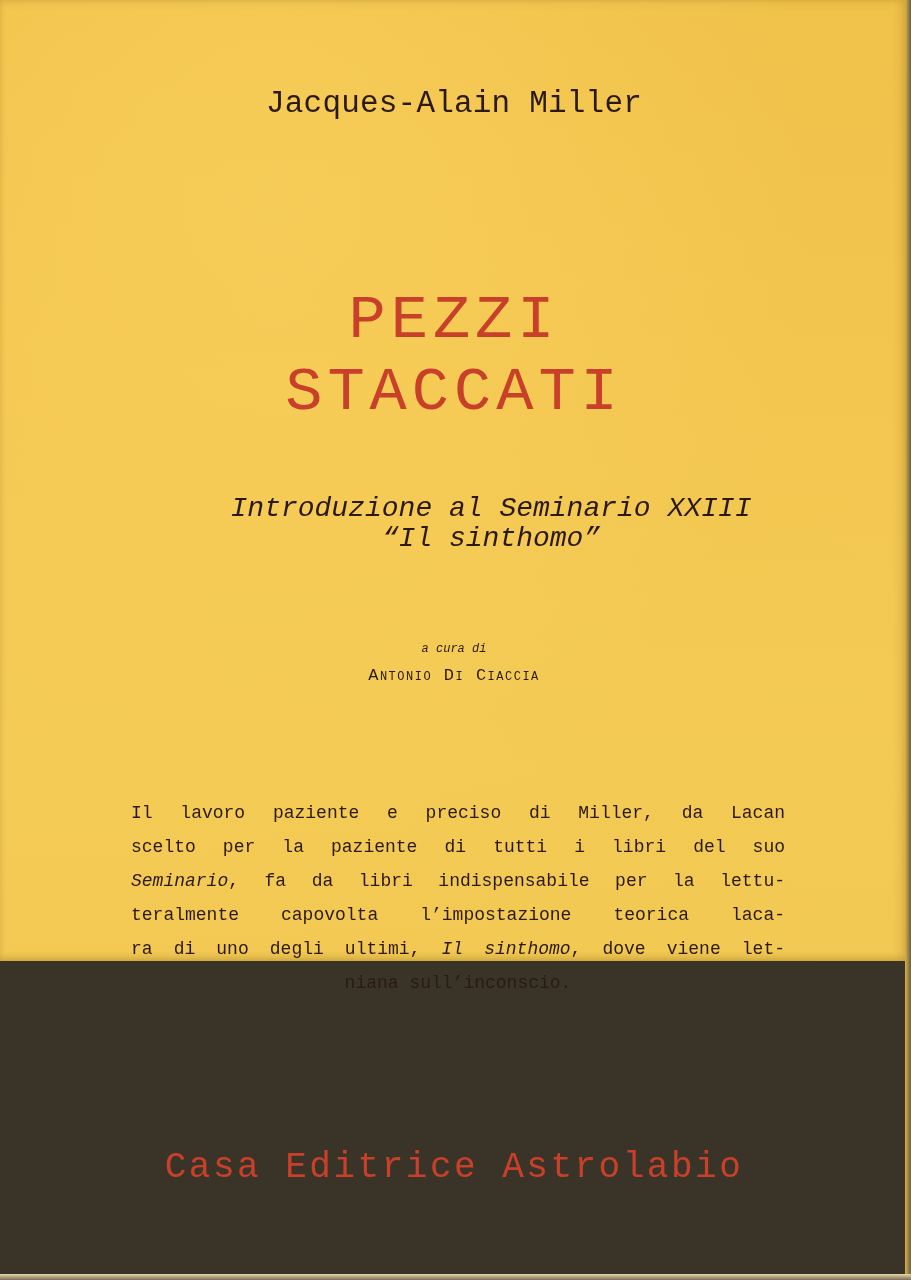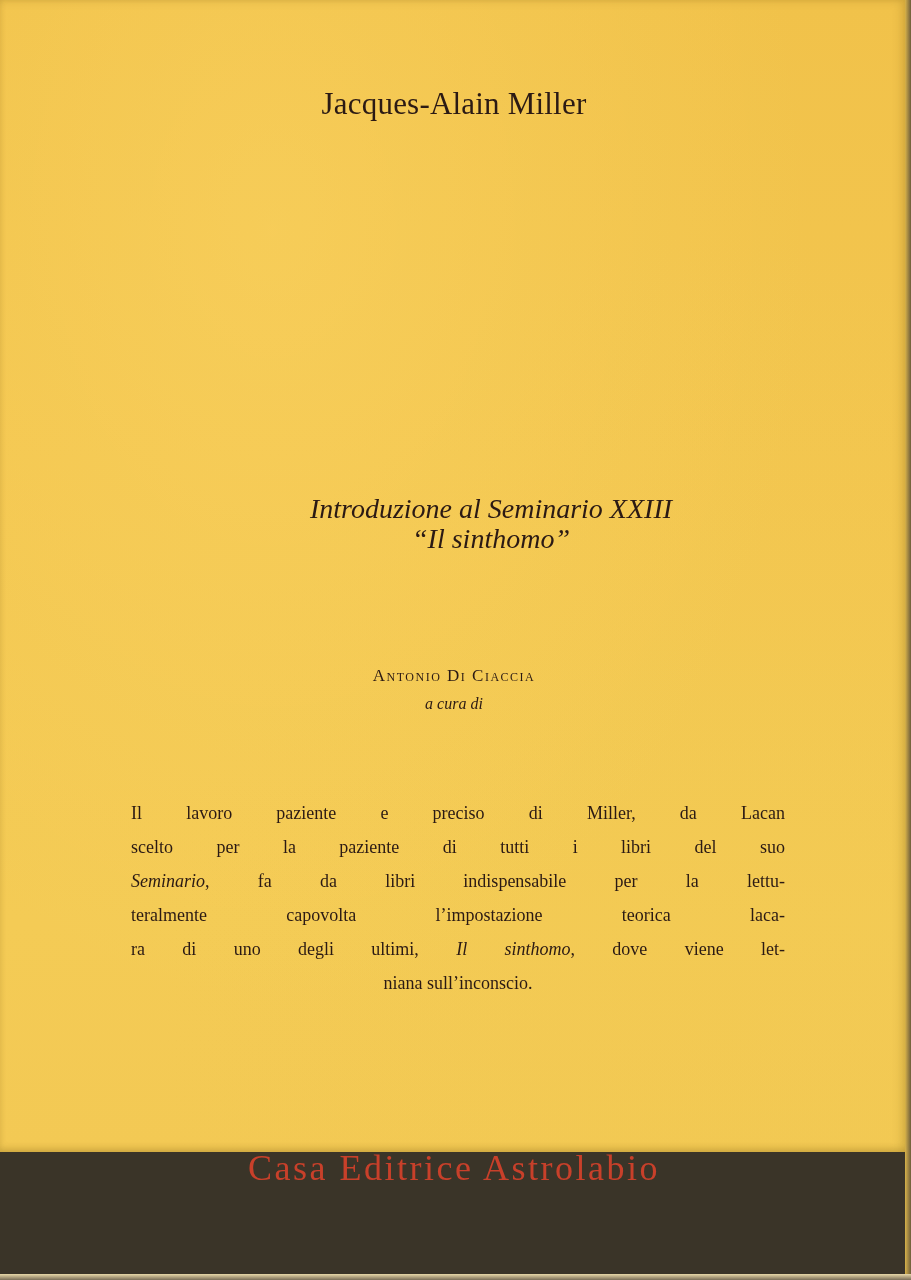--- a/index.html
+++ b/index.html
@@ -8,27 +8,27 @@
       width: 911px;
       height: 1280px;
       overflow: hidden;
       background: #3a3428;
     }
     .cover {
       position: absolute;
       left: 0;
       top: 0;
       width: 908px;
-      height: 1152px;
+      height: 961px;
       background:
         radial-gradient(ellipse at 30% 20%, rgba(255,220,110,0.35), rgba(0,0,0,0) 60%),
         radial-gradient(ellipse at 80% 90%, rgba(240,200,80,0.35), rgba(0,0,0,0) 55%),
         linear-gradient(180deg, #f1c24a 0%, #f3c64f 40%, #f4cb55 80%, #f3c954 100%);
       box-shadow: inset -6px 0 10px rgba(120,90,20,0.25), inset 0 -3px 6px rgba(120,90,20,0.2);
-      font-family: Liberation Serif, serif;
+      font-family: Liberation Mono, monospace;
       color: #2a1a12;
     }
     .bottom-edge {
       position: absolute;
       left: 0;
       top: 1274px;
       width: 911px;
       height: 6px;
       background: linear-gradient(180deg, #e8d8a8, #7a6e58);
     }
@@ -57,22 +57,22 @@
     }
     .subtitle {
       top: 494px;
       font-size: 28px;
       line-height: 30px;
       font-style: italic;
       color: #2b1a14;
       margin-left: 37px;
     }
     .curator-label {
-      top: 695px;
-      font-size: 16px;
+      top: 642px;
+      font-size: 12px;
       font-style: italic;
       color: #2b1a14;
     }
     .curator-name {
       top: 666px;
       font-size: 17px;
       font-variant: small-caps;
       letter-spacing: 1.5px;
       color: #2b1a14;
     }
@@ -94,20 +94,24 @@
       letter-spacing: 2.5px;
       color: #c8402a;
     }
   </style>
 </head>
 <body>
 
 <div class="cover">
   <div class="center author">Jacques-Alain Miller</div>
 
+  <div class="center title">
+    <div>PEZZI</div>
+    <div>STACCATI</div>
+  </div>
 
   <div class="center subtitle">
     <div>Introduzione al Seminario XXIII</div>
     <div>“Il sinthomo”</div>
   </div>
 
   <div class="center curator-label">a cura di</div>
   <div class="center curator-name">Antonio Di Ciaccia</div>
 
   <div class="blurb">

